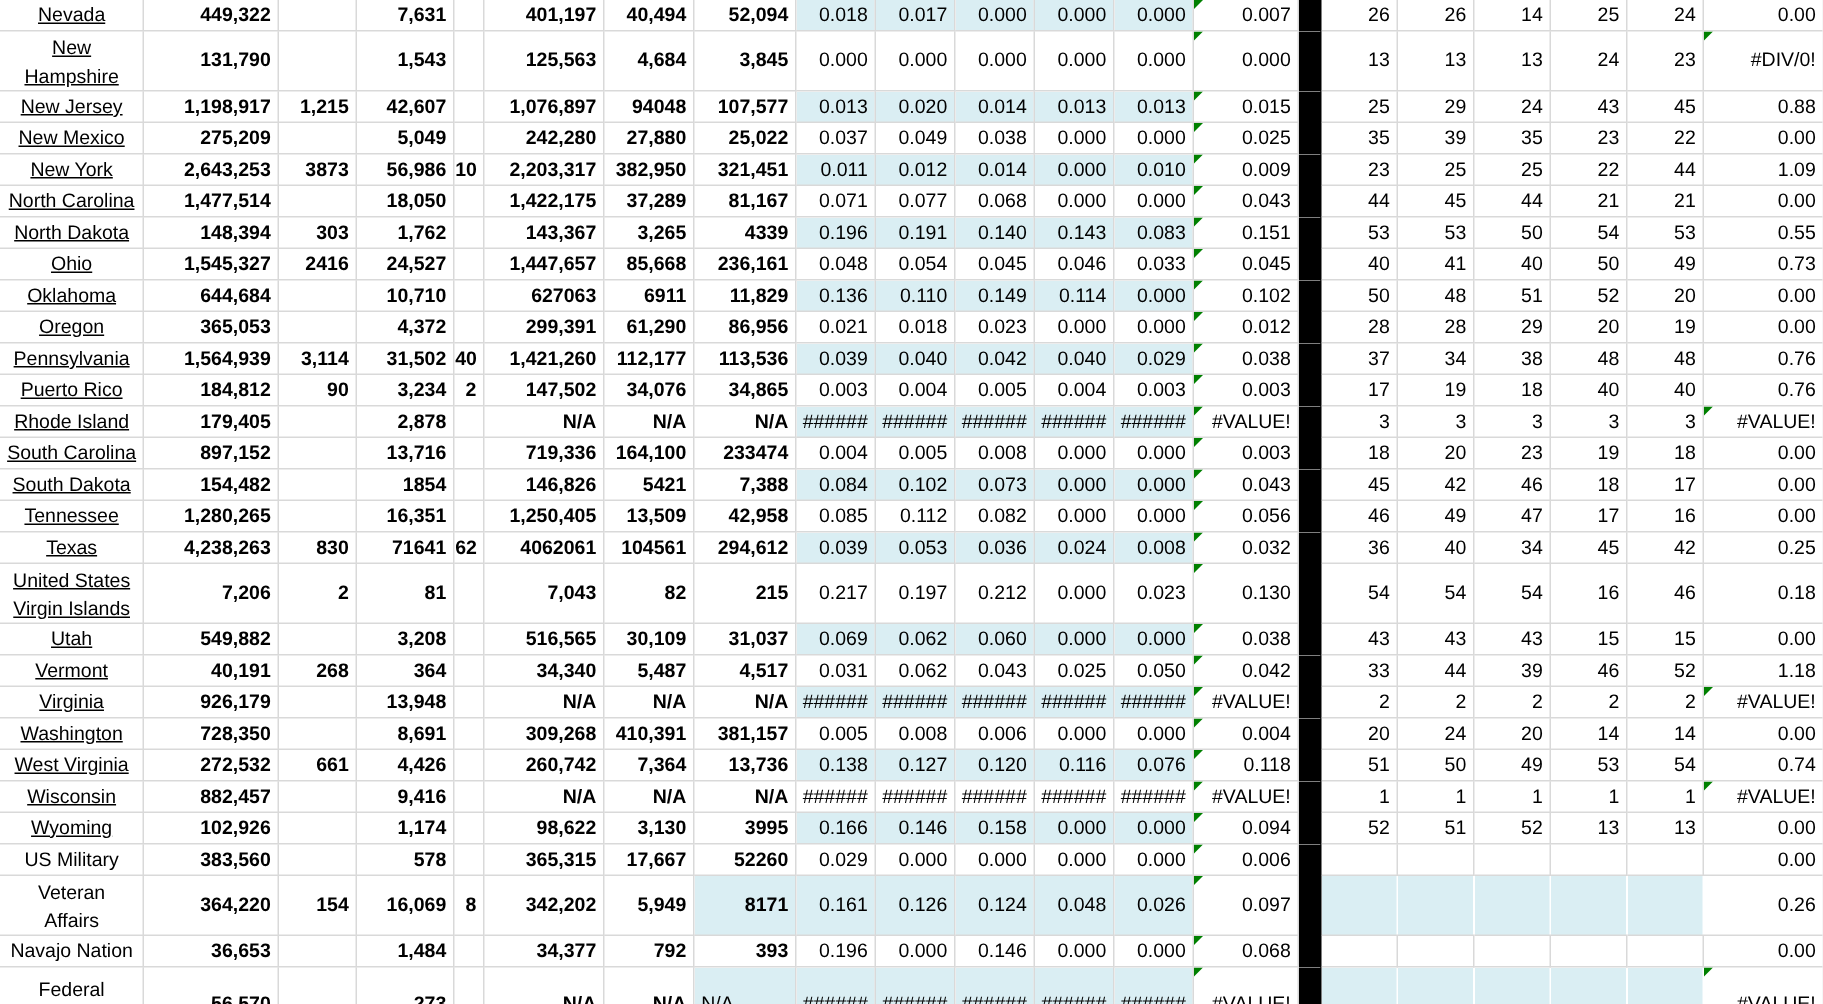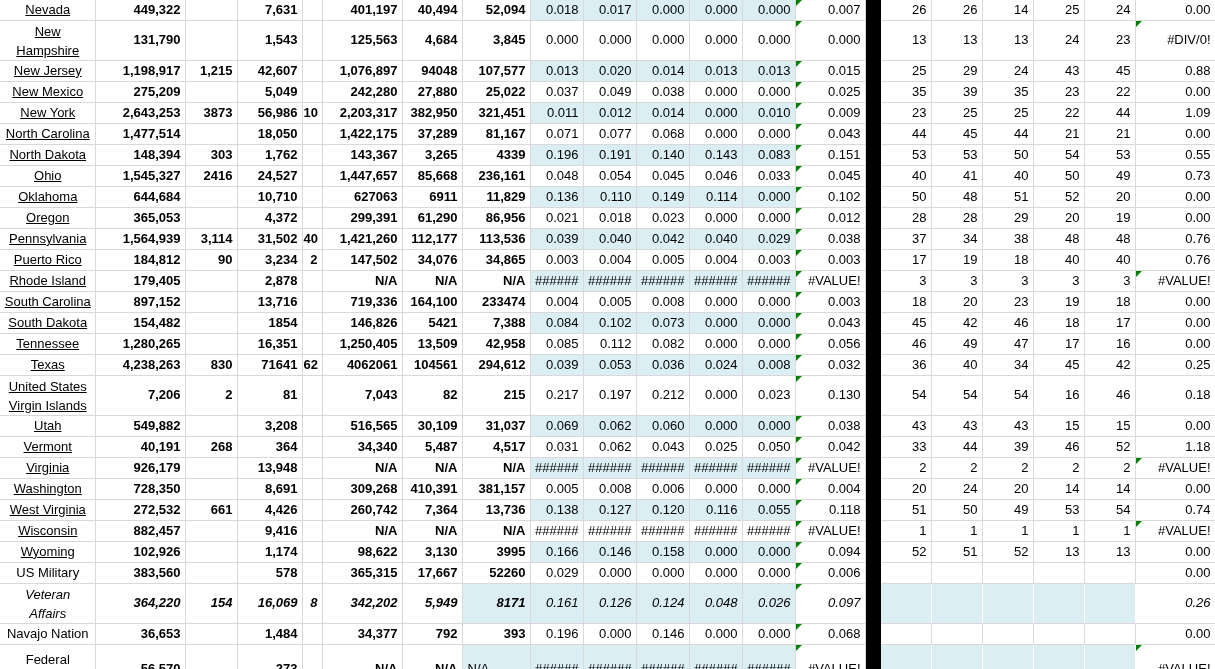--- a/index.html
+++ b/index.html
@@ -563,21 +563,21 @@
         <td class="bold">661</td>
         <td class="bold">4,426</td>
         <td class="bold"></td>
         <td class="bold">260,742</td>
         <td class="bold">7,364</td>
         <td class="bold">13,736</td>
         <td class="band">0.138</td>
         <td class="band">0.127</td>
         <td class="band">0.120</td>
         <td class="band">0.116</td>
-        <td class="band">0.055</td>
+        <td class="band">0.076</td>
         <td class="rel">0.118<span class="tri"></span></td>
         <td class="blackcol"></td>
         <td>51</td>
         <td>50</td>
         <td>49</td>
         <td>53</td>
         <td>54</td>
         <td class="rel">0.74</td>
       </tr>
       <tr>
@@ -642,21 +642,21 @@
         <td>0.000</td>
         <td class="rel">0.006<span class="tri"></span></td>
         <td class="blackcol"></td>
         <td></td>
         <td></td>
         <td></td>
         <td></td>
         <td></td>
         <td class="rel">0.00</td>
       </tr>
-      <tr style="height: 40px; font-style: italic;">
+      <tr style="height: 40px;">
         <td class="name pre">Veteran
 Affairs</td>
         <td class="bold">364,220</td>
         <td class="bold">154</td>
         <td class="bold">16,069</td>
         <td class="bold">8</td>
         <td class="bold">342,202</td>
         <td class="bold">5,949</td>
         <td class="bold band">8171</td>
         <td class="band">0.161</td>

